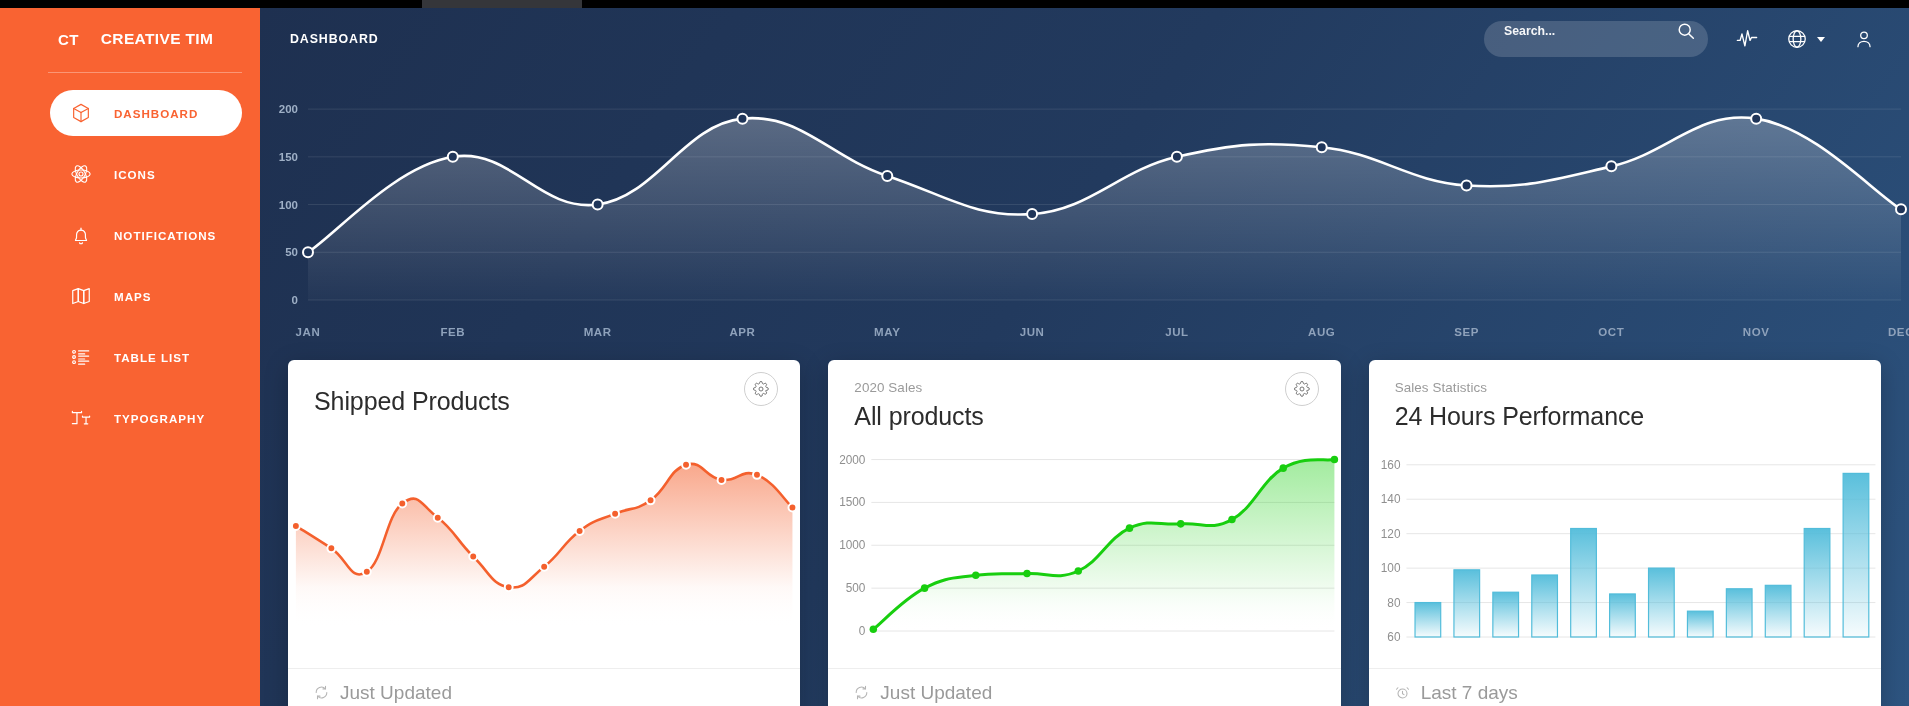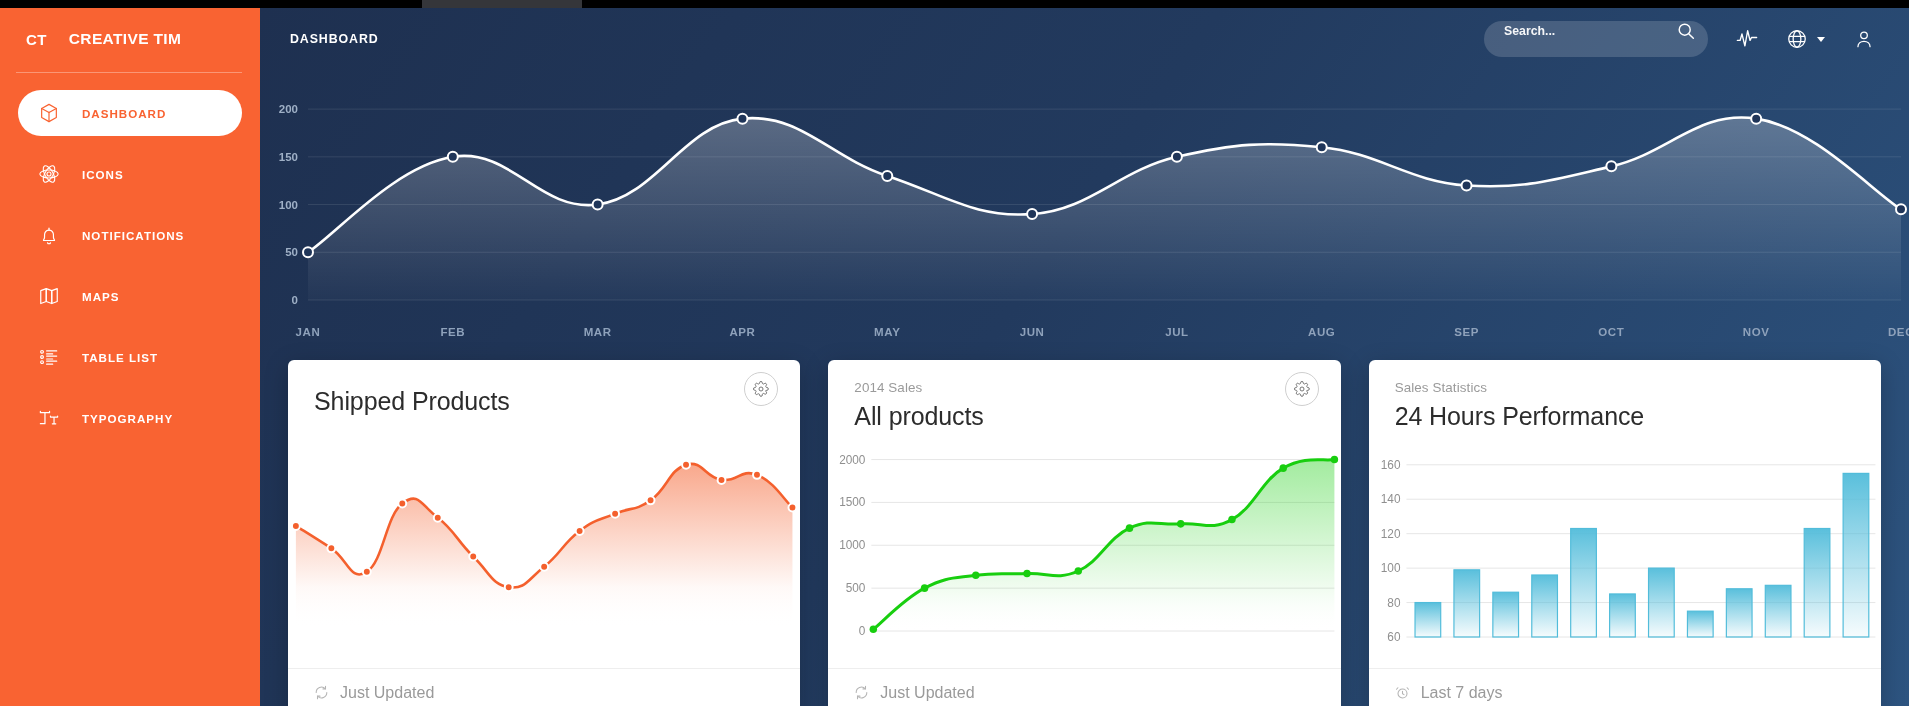--- a/index.html
+++ b/index.html
@@ -21,20 +21,21 @@
     position: absolute; top: 0; left: 422px; width: 160px; height: 8px;
     background: #35363a;
   }
 
   
   .sidebar {
     position: absolute; top: 8px; left: 0; width: 260px; height: 698px;
     background: #f96332;
     z-index: 30;
     padding-top: 0;
+    padding-left: 32px;
   }
   .brand {
     display: flex; align-items: center;
     height: 62px;
     padding-left: 26px;
     gap: 22px;
   }
   .brand-mark {
     color: #fff; font-size: 15px; font-weight: bold; letter-spacing: .4px;
   }
@@ -155,21 +156,21 @@
   .card-chart svg { display: block; width: 100%; height: 208px; }
   .card-foot {
     position: absolute; left: 0; right: 0; bottom: 0;
     height: 48px;
     border-top: 1px solid #eeeeee;
     display: flex; align-items: center;
     padding-left: 26px; gap: 11px;
   }
   .foot-ico { width: 15px; height: 15px; display: block; }
   .foot-ico svg { width: 15px; height: 15px; display: block; }
-  .foot-text { color: #9a9a9a; font-size: 16px; }
+  .foot-text { color: #9a9a9a; font-size: 19px; }
 </style>
 </head>
 <body>
 
 <div id="root">
 
   <div class="chrome-strip"></div>
   <div class="chrome-tab"></div>
 
   <aside class="sidebar">
@@ -385,21 +386,21 @@
               <path d="M20.5 12a8.5 8.5 0 0 1-14.6 6M3.5 12a8.5 8.5 0 0 1 14.6-6"></path>
               <path d="M18.4 2.2v4h-4M5.6 21.8v-4h4"></path>
             </svg>
           </span>
           <span class="foot-text">Just Updated</span>
         </div>
       </div>
 
       <div class="card">
         <div class="card-head">
-          <div class="card-eyebrow">2014 Sales</div>
+          <div class="card-eyebrow">2020 Sales</div>
           <div class="card-title">All products</div>
           <div class="gear-btn">
             <svg viewBox="0 0 24 24" fill="none" stroke="#6d6d6d" stroke-width="1.4">
               <circle cx="12" cy="12" r="3"></circle>
               <path d="M19.4 14.4a1.7 1.7 0 0 0 .34 1.88l.06.06a2 2 0 1 1-2.84 2.84l-.06-.06a1.7 1.7 0 0 0-1.88-.34 1.7 1.7 0 0 0-1.04 1.56V21a2 2 0 1 1-4 0v-.12A1.7 1.7 0 0 0 8.8 19.3a1.7 1.7 0 0 0-1.88.34l-.06.06a2 2 0 1 1-2.84-2.84l.06-.06A1.7 1.7 0 0 0 4.42 14.9 1.7 1.7 0 0 0 2.86 13.9H2.7a2 2 0 1 1 0-4h.12A1.7 1.7 0 0 0 4.4 8.8a1.7 1.7 0 0 0-.34-1.88L4 6.86A2 2 0 1 1 6.84 4l.06.06a1.7 1.7 0 0 0 1.88.34h.08A1.7 1.7 0 0 0 9.9 2.84V2.7a2 2 0 1 1 4 0v.12a1.7 1.7 0 0 0 1.04 1.56 1.7 1.7 0 0 0 1.88-.34l.06-.06A2 2 0 1 1 19.72 6.8l-.06.06a1.7 1.7 0 0 0-.34 1.88v.08a1.7 1.7 0 0 0 1.56 1.04H21a2 2 0 1 1 0 4h-.12a1.7 1.7 0 0 0-1.48 1.04z"></path>
             </svg>
           </div>
         </div>
         <div class="card-chart">
           <svg id="c2" viewBox="0 0 520 208" preserveAspectRatio="none">

